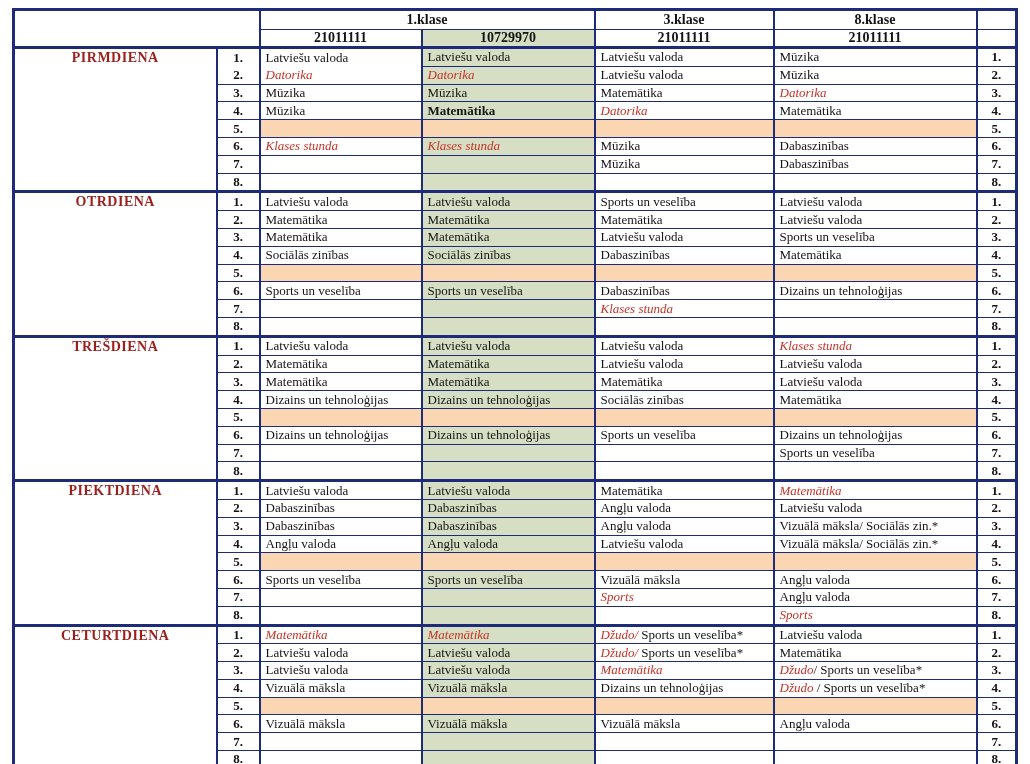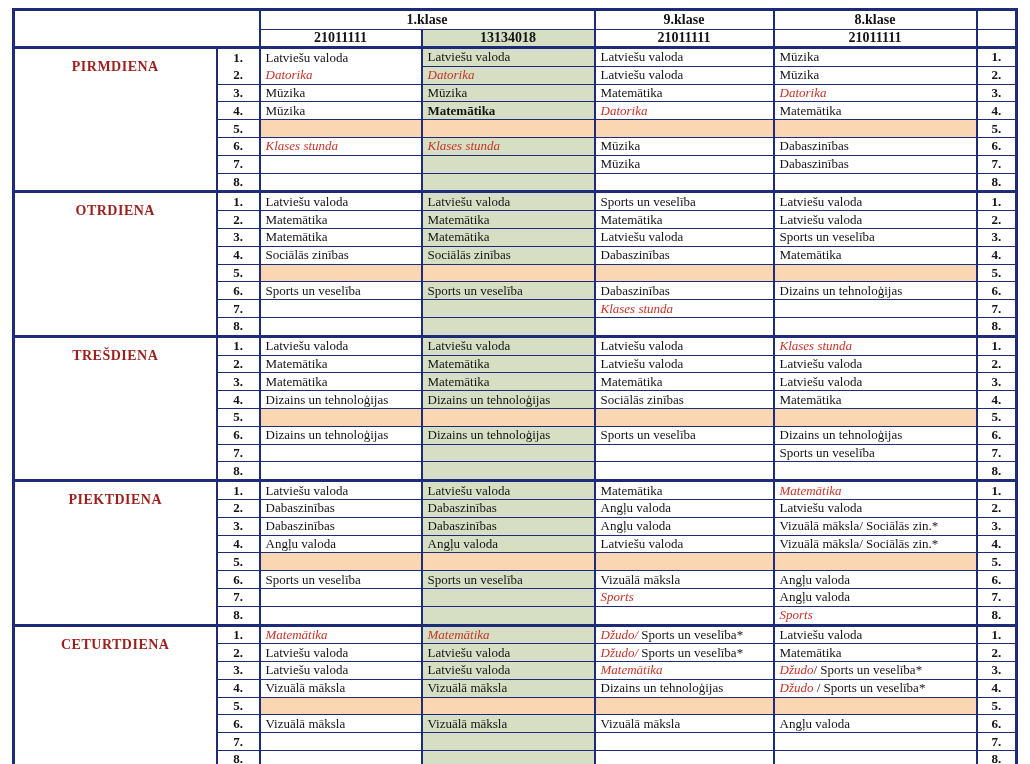--- a/index.html
+++ b/index.html
@@ -43,21 +43,21 @@
   }
   .pnum{
     font-weight:bold;text-align:center;font-size:13px;
     height:16.8px;line-height:16px;background:#fff;
   }
   .green{background:var(--green);}
   .peach{background:var(--peach);}
   .day-cell{vertical-align:top;text-align:center;background:#fff;}
   .day-name{
     color:var(--dayred);font-weight:bold;font-size:14px;
-    letter-spacing:0.5px;padding-top:10px;
+    letter-spacing:0.5px;padding-top:1px;
   }
   .ri{color:var(--red);font-style:italic;font-family:Liberation Serif, serif;}
   .b{font-weight:bold;}
   
   .hb{border-bottom-style:hidden;}
 </style>
 </head>
 <body>
 
 <div class="wrap">
@@ -68,27 +68,27 @@
       <col style="width:162px">
         <col style="width:173px">
       <col style="width:179px">
         <col style="width:203px">
       <col style="width:40px">
     </colgroup>
     <thead>
       <tr class="h1">
         <th class="corner" colspan="2" rowspan="2"></th>
         <th class="bl" colspan="2">1.klase</th>
-        <th class="bl">9.klase</th>
+        <th class="bl">3.klase</th>
         <th class="bl">8.klase</th>
         <th class="bl"></th>
       </tr>
       <tr class="h2">
         <th class="bl">21011111</th>
-        <th class="bl green">13134018</th>
+        <th class="bl green">10729970</th>
         <th class="bl">21011111</th>
         <th class="bl">21011111</th>
         <th class="bl"></th>
       </tr>
     </thead>
     <tbody>
         <tr class="block-start">
           <td class="day-cell" rowspan="8">
             <div class="day-name">PIRMDIENA</div>
           </td>

